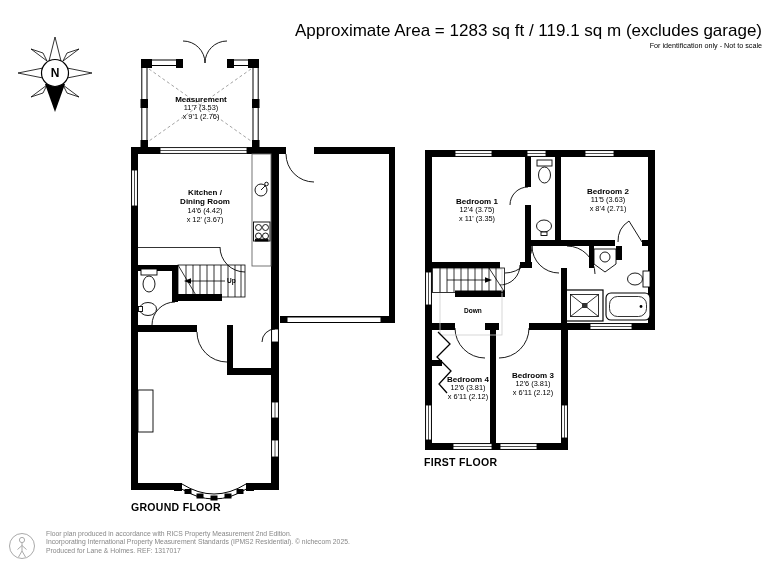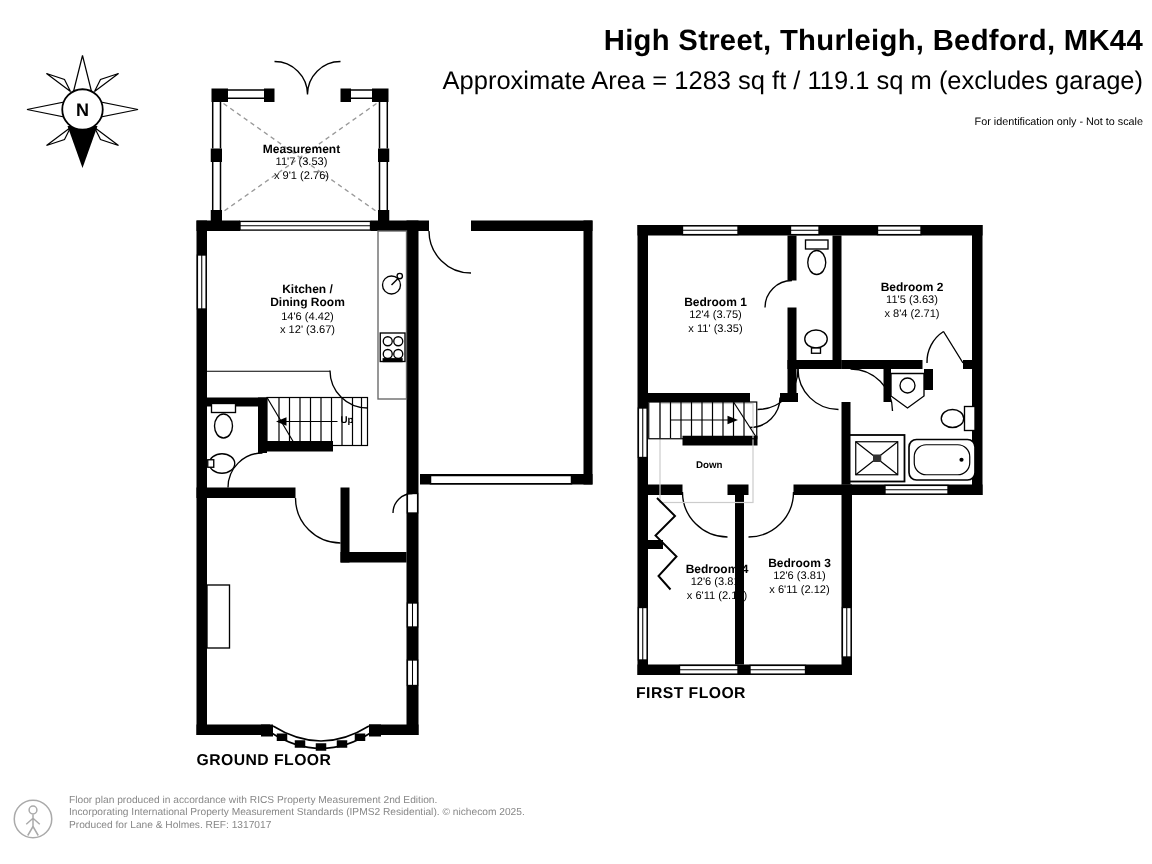--- a/index.html
+++ b/index.html
@@ -3,21 +3,21 @@
 <meta charset="utf-8">
 <style>
   html,body{margin:0;padding:0;background:#fff;}
   #page{position:relative;width:768px;height:576px;background:#fff;overflow:hidden;
         font-family:"Liberation Sans",sans-serif;color:#000;}
   .abs{position:absolute;}
   
   #header{position:absolute;top:16px;right:6px;text-align:right;}
   .title{font-size:19.5px;font-weight:bold;letter-spacing:0.2px;}
   .area-line{font-size:17px;margin-top:5px;}
-  .disclaimer{font-size:7.2px;margin-top:12px;}
+  .disclaimer{font-size:7.2px;margin-top:0;}
   
   .room-label{position:absolute;text-align:center;line-height:1.18;}
   .rn{font-size:8px;font-weight:bold;}
   .rd{font-size:7.4px;}
   .floor-label{position:absolute;font-size:10.5px;font-weight:bold;letter-spacing:0.3px;}
   .stair-label{position:absolute;font-size:6.5px;font-weight:600;}
   
   #footer-text{position:absolute;left:46px;top:530px;font-size:6.8px;line-height:1.25;color:#888;}
   svg{position:absolute;left:0;top:0;}
 </style>
@@ -262,21 +262,20 @@
     <g stroke="#aaa" fill="none">
       <circle cx="22" cy="546" r="12.5" stroke-width="1"></circle>
       <g stroke-width="1">
         <circle cx="22" cy="540" r="2.6"></circle>
         <path d="M22 543 V551 M22 551 L18.5 557 M22 551 L25.5 557 M22 545.5 L17.5 549.5 M22 545.5 L26.5 549.5"></path>
       </g>
     </g>
   </svg>
 
   <div id="header">
-    <div class="title">High Street, Thurleigh, Bedford, MK44</div>
     <div class="area-line">Approximate Area = 1283 sq ft / 119.1 sq m (excludes garage)</div>
     <div class="disclaimer">For identification only - Not to scale</div>
   </div>
 
   <div class="abs" style="left:48px;top:66px;width:14px;text-align:center;font-size:12px;font-weight:bold;">N</div>
 
   <div class="room-label" style="left:146px;top:95px;width:110px;">
     <div class="rn">Measurement</div>
     <div class="rd">11'7 (3.53)</div>
     <div class="rd">x 9'1 (2.76)</div>
@@ -296,21 +295,21 @@
   <div class="room-label" style="left:558px;top:187px;width:100px;">
     <div class="rn">Bedroom 2</div>
     <div class="rd">11'5 (3.63)</div>
     <div class="rd">x 8'4 (2.71)</div>
   </div>
   <div class="room-label" style="left:483px;top:371px;width:100px;">
     <div class="rn">Bedroom 3</div>
     <div class="rd">12'6 (3.81)</div>
     <div class="rd">x 6'11 (2.12)</div>
   </div>
-  <div class="room-label" style="left:428px;top:375px;width:100px;">
+  <div class="room-label" style="left:418px;top:375px;width:100px;">
     <div class="rn">Bedroom 4</div>
     <div class="rd">12'6 (3.81)</div>
     <div class="rd">x 6'11 (2.12)</div>
   </div>
 
   <div class="stair-label" style="left:227px;top:277px;">Up</div>
   <div class="stair-label" style="left:464px;top:307px;">Down</div>
 
   <div class="floor-label" style="left:131px;top:501px;">GROUND FLOOR</div>
   <div class="floor-label" style="left:424px;top:456px;">FIRST FLOOR</div>

